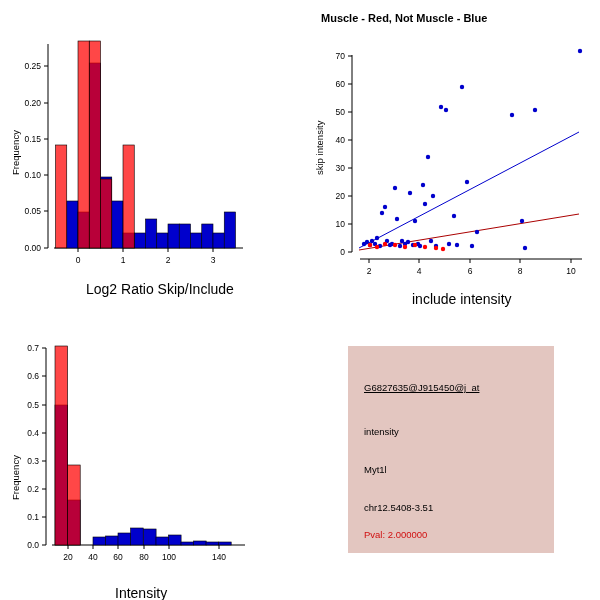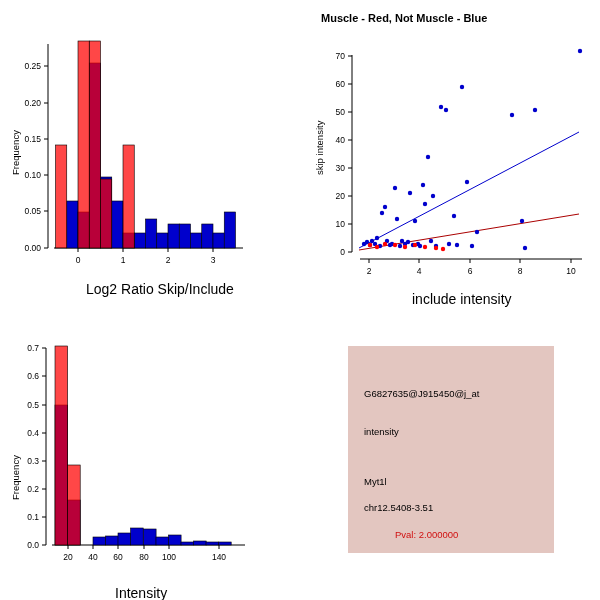--- a/index.html
+++ b/index.html
@@ -282,18 +282,18 @@
 
     <g fill="#FF0000" stroke="#000" stroke-width="0.6" fill-opacity="0.72">
       <rect x="55" y="46" width="12.6" height="199"></rect>
       <rect x="67.6" y="165" width="12.6" height="80"></rect>
     </g>
   </svg>
 </div>
 
 <div class="panel" style="left:300px;top:300px;width:300px;height:300px;">
   <div class="infobox" style="left:48px;top:46px;width:206px;height:207px;"></div>
-  <div class="infotext" style="left:64px;top:88px;">G6827635@J915450@j_at</div>
+  <div class="infotext" style="left:64px;top:82px;text-decoration:underline;">G6827635@J915450@j_at</div>
   <div class="infotext" style="left:64px;top:126px;">intensity</div>
-  <div class="infotext" style="left:64px;top:176px;">Myt1l</div>
+  <div class="infotext" style="left:64px;top:164px;">Myt1l</div>
   <div class="infotext" style="left:64px;top:202px;">chr12.5408-3.51</div>
-  <div class="infotext pval" style="left:64px;top:229px;margin-left:31px;">Pval: 2.000000</div>
+  <div class="infotext pval" style="left:64px;top:229px;">Pval: 2.000000</div>
 </div>
 
 </body></html>

